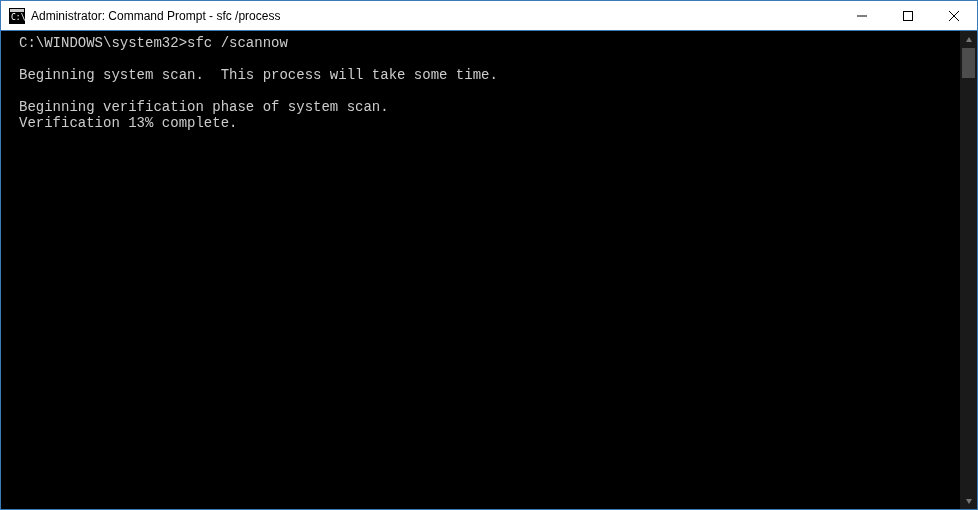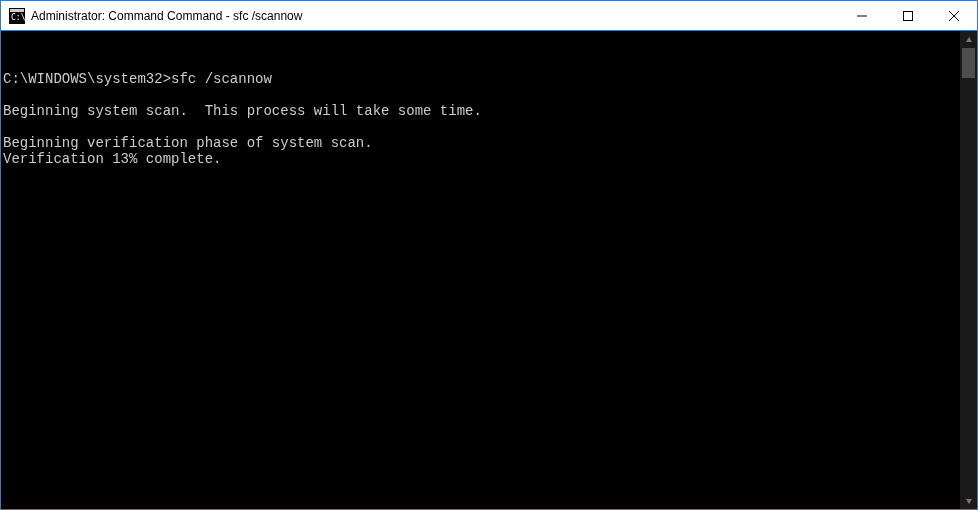--- a/index.html
+++ b/index.html
@@ -62,28 +62,27 @@
     }
     .terminal-area {
       position: relative;
       width: 100%;
       height: calc(100% - 30px);
       background: #000000;
       display: flex;
     }
     .terminal-content {
       flex: 1;
-      padding: 4px 0 0 2px;
+      padding: 4px 0 0 18px;
       font-family: Consolas, "Courier New", monospace;
       font-size: 14px;
       line-height: 16px;
       color: #cccccc;
       white-space: pre;
       overflow: hidden;
-      margin-top: 36px;
     }
     .terminal-line {
       display: block;
     }
     .scrollbar {
       width: 17px;
       height: 100%;
       background: #1a1a1a;
       position: relative;
     }
@@ -118,21 +117,21 @@
 <body>
 
 <div class="titlebar">
   <span class="titlebar-icon">
     <svg viewBox="0 0 16 16">
       <rect x="0" y="0" width="16" height="16" fill="#000"></rect>
       <rect x="1" y="1" width="14" height="3" fill="#ccc"></rect>
       <text x="2" y="12" font-size="8" fill="#fff" font-family="monospace">C:\</text>
     </svg>
   </span>
-  <span class="titlebar-title">Administrator: Command Command - sfc  /scannow</span>
+  <span class="titlebar-title">Administrator: Command Prompt - sfc  /process</span>
   <div class="window-controls">
     <button class="win-btn">
       <svg viewBox="0 0 10 10">
           <line x1="0" y1="5" x2="10" y2="5" stroke="#000" stroke-width="1"></line>
         </svg>
     </button>
     <button class="win-btn">
       <svg viewBox="0 0 10 10">
           <rect x="0.5" y="0.5" width="9" height="9" fill="none" stroke="#000" stroke-width="1"></rect>
         </svg>

